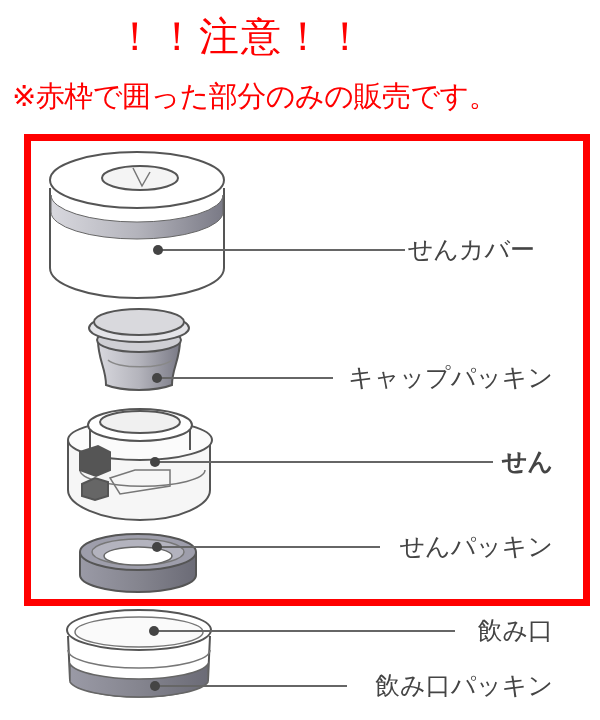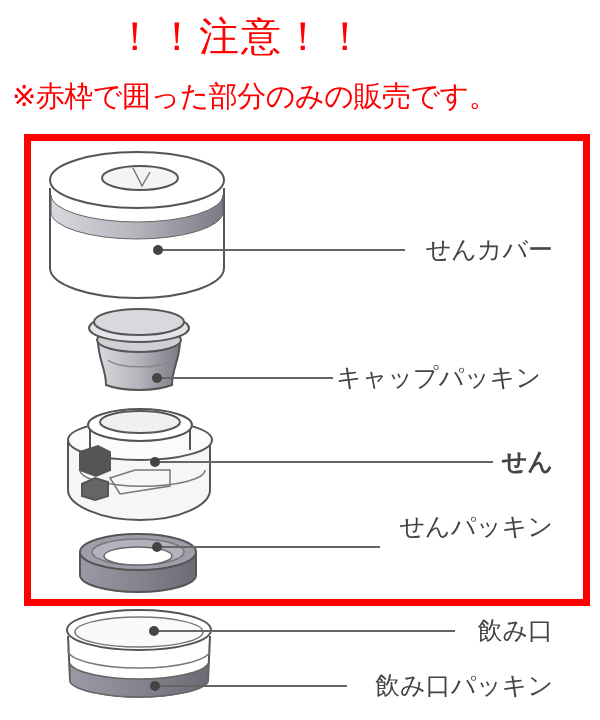--- a/index.html
+++ b/index.html
@@ -91,18 +91,18 @@
   <g fill="#444">
     <circle cx="158" cy="250" r="5"></circle>
     <circle cx="157" cy="378" r="5"></circle>
     <circle cx="155" cy="462" r="5"></circle>
     <circle cx="157" cy="547" r="5"></circle>
     <circle cx="154" cy="631" r="5"></circle>
     <circle cx="155" cy="686" r="5"></circle>
   </g>
 </svg>
 
-<div class="label" style="right:47px; top:235px;margin-left:29px;">せんカバー</div>
-<div class="label" style="right:59px; top:363px;">キャップパッキン</div>
+<div class="label" style="right:65px; top:235px;margin-left:29px;">せんカバー</div>
+<div class="label" style="right:47px; top:363px;">キャップパッキン</div>
 <div class="label" style="right:47px; top:447px;font-weight:bold;">せん</div>
-<div class="label" style="right:47px; top:512px;">せんパッキン</div>
+<div class="label" style="right:47px; top:532px;">せんパッキン</div>
 <div class="label" style="right:47px; top:616px;text-align:right;">飲み口</div>
 <div class="label" style="right:47px; top:671px;">飲み口パッキン</div>
 
 </body></html>

